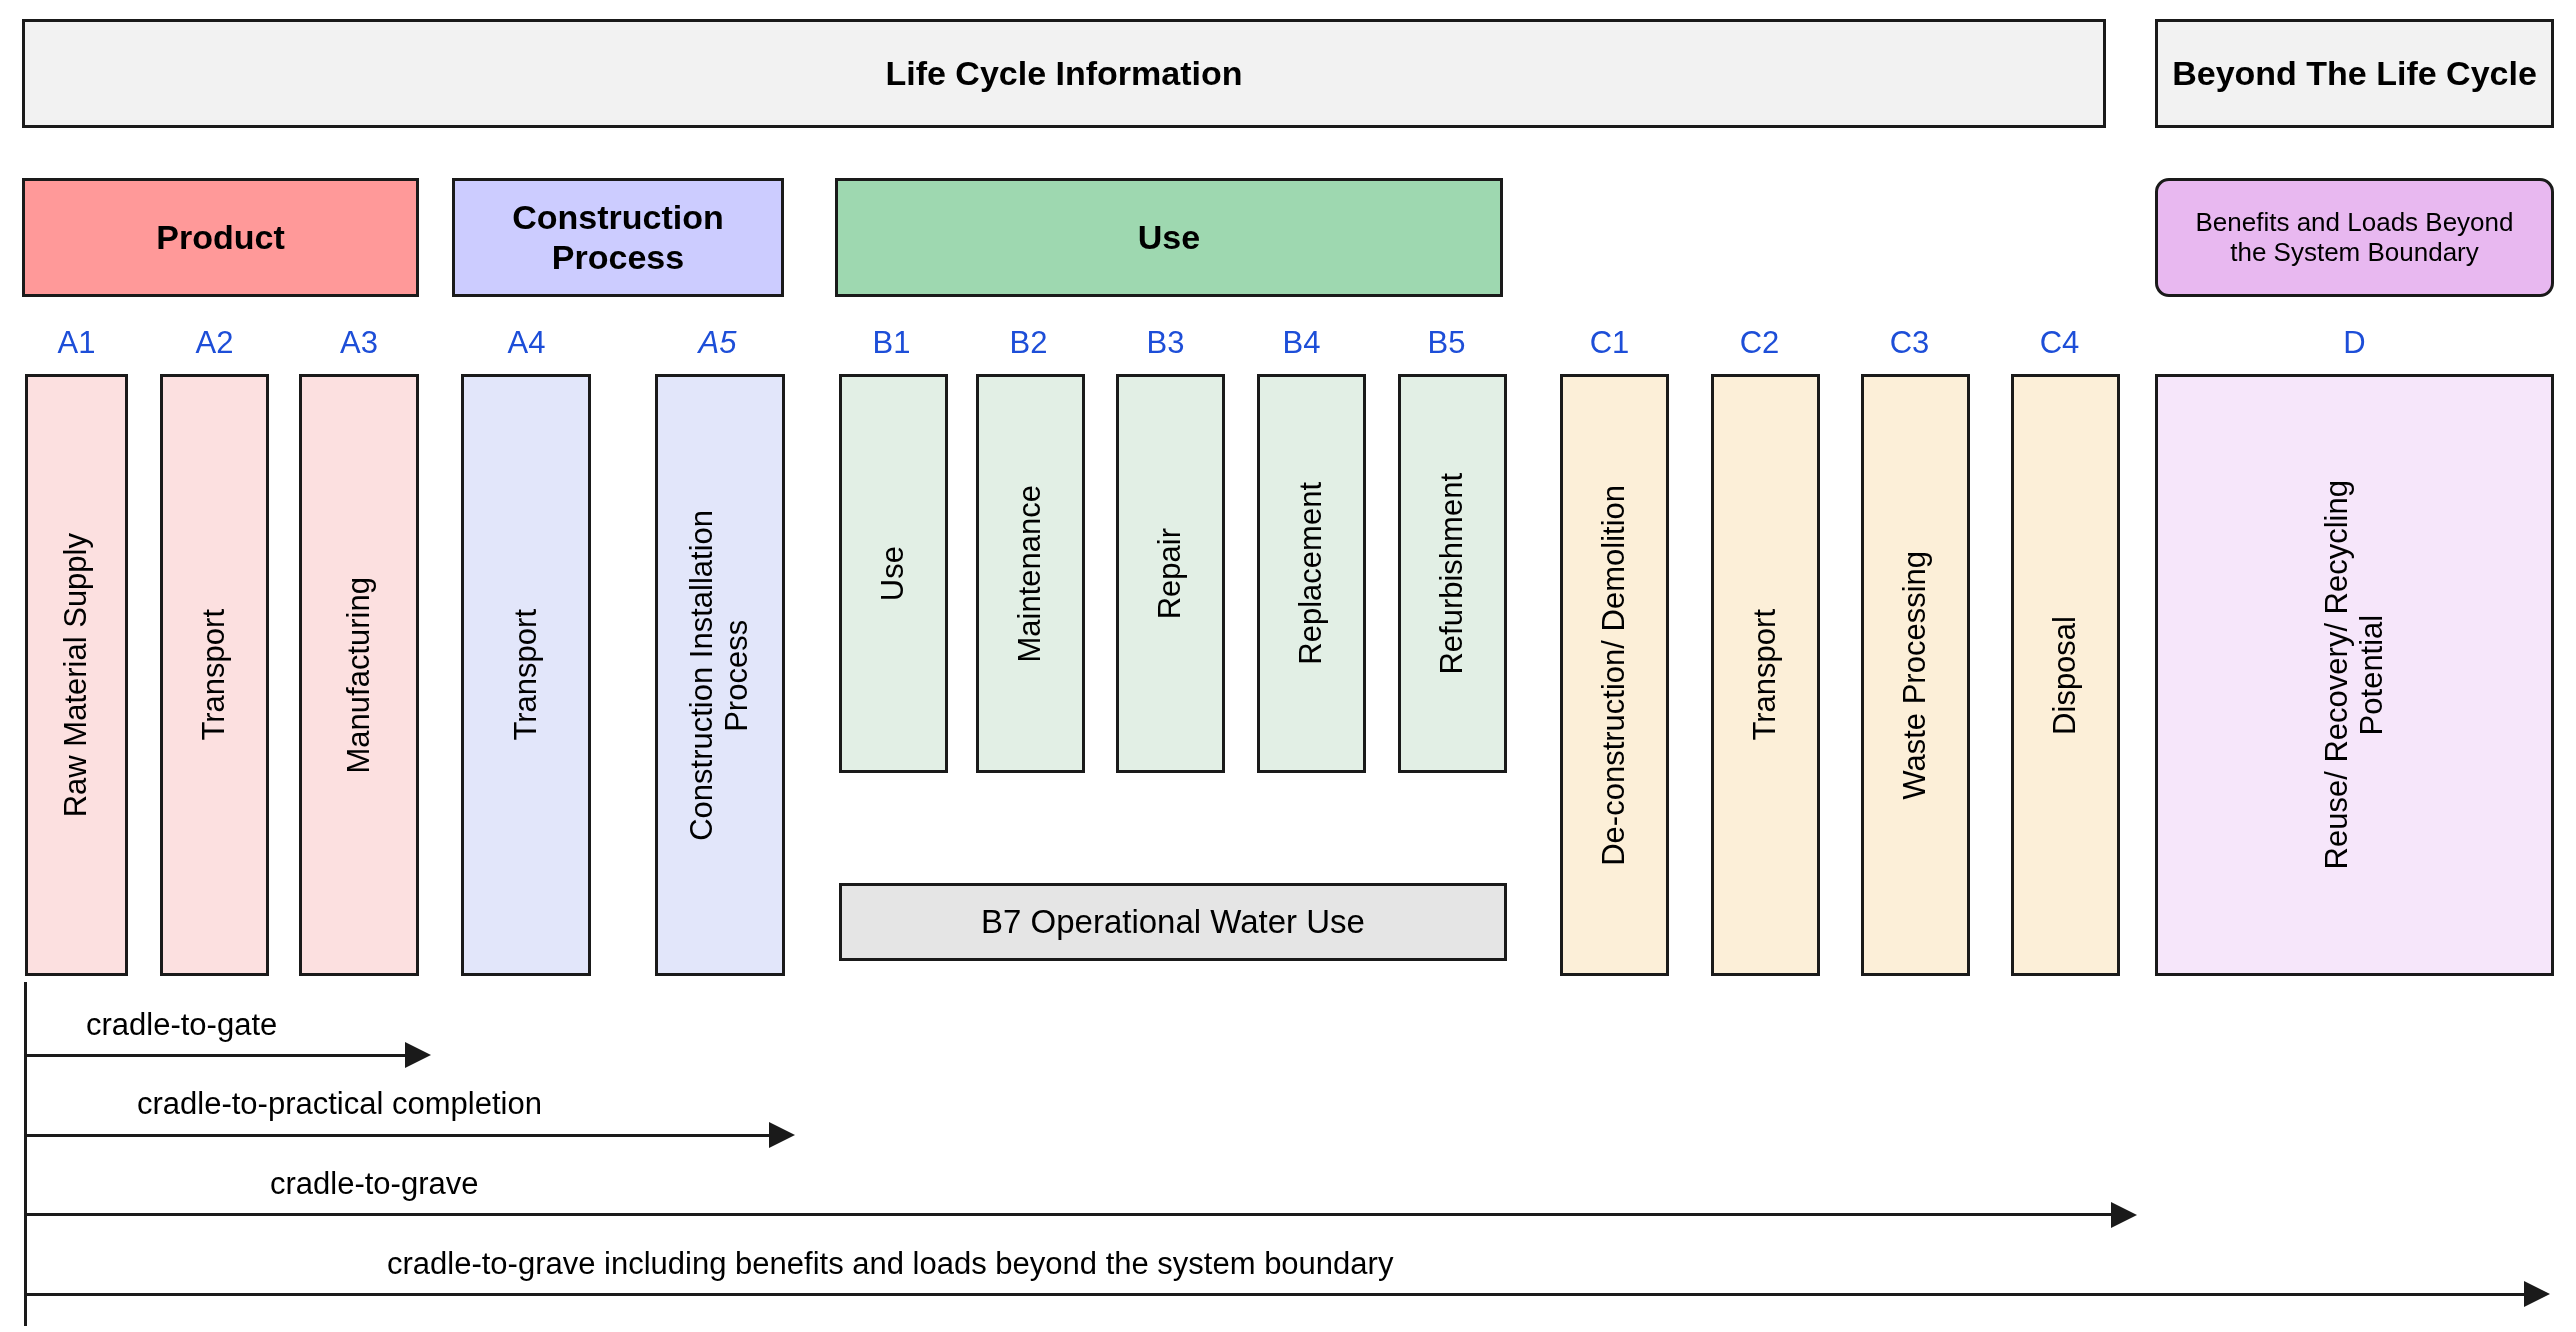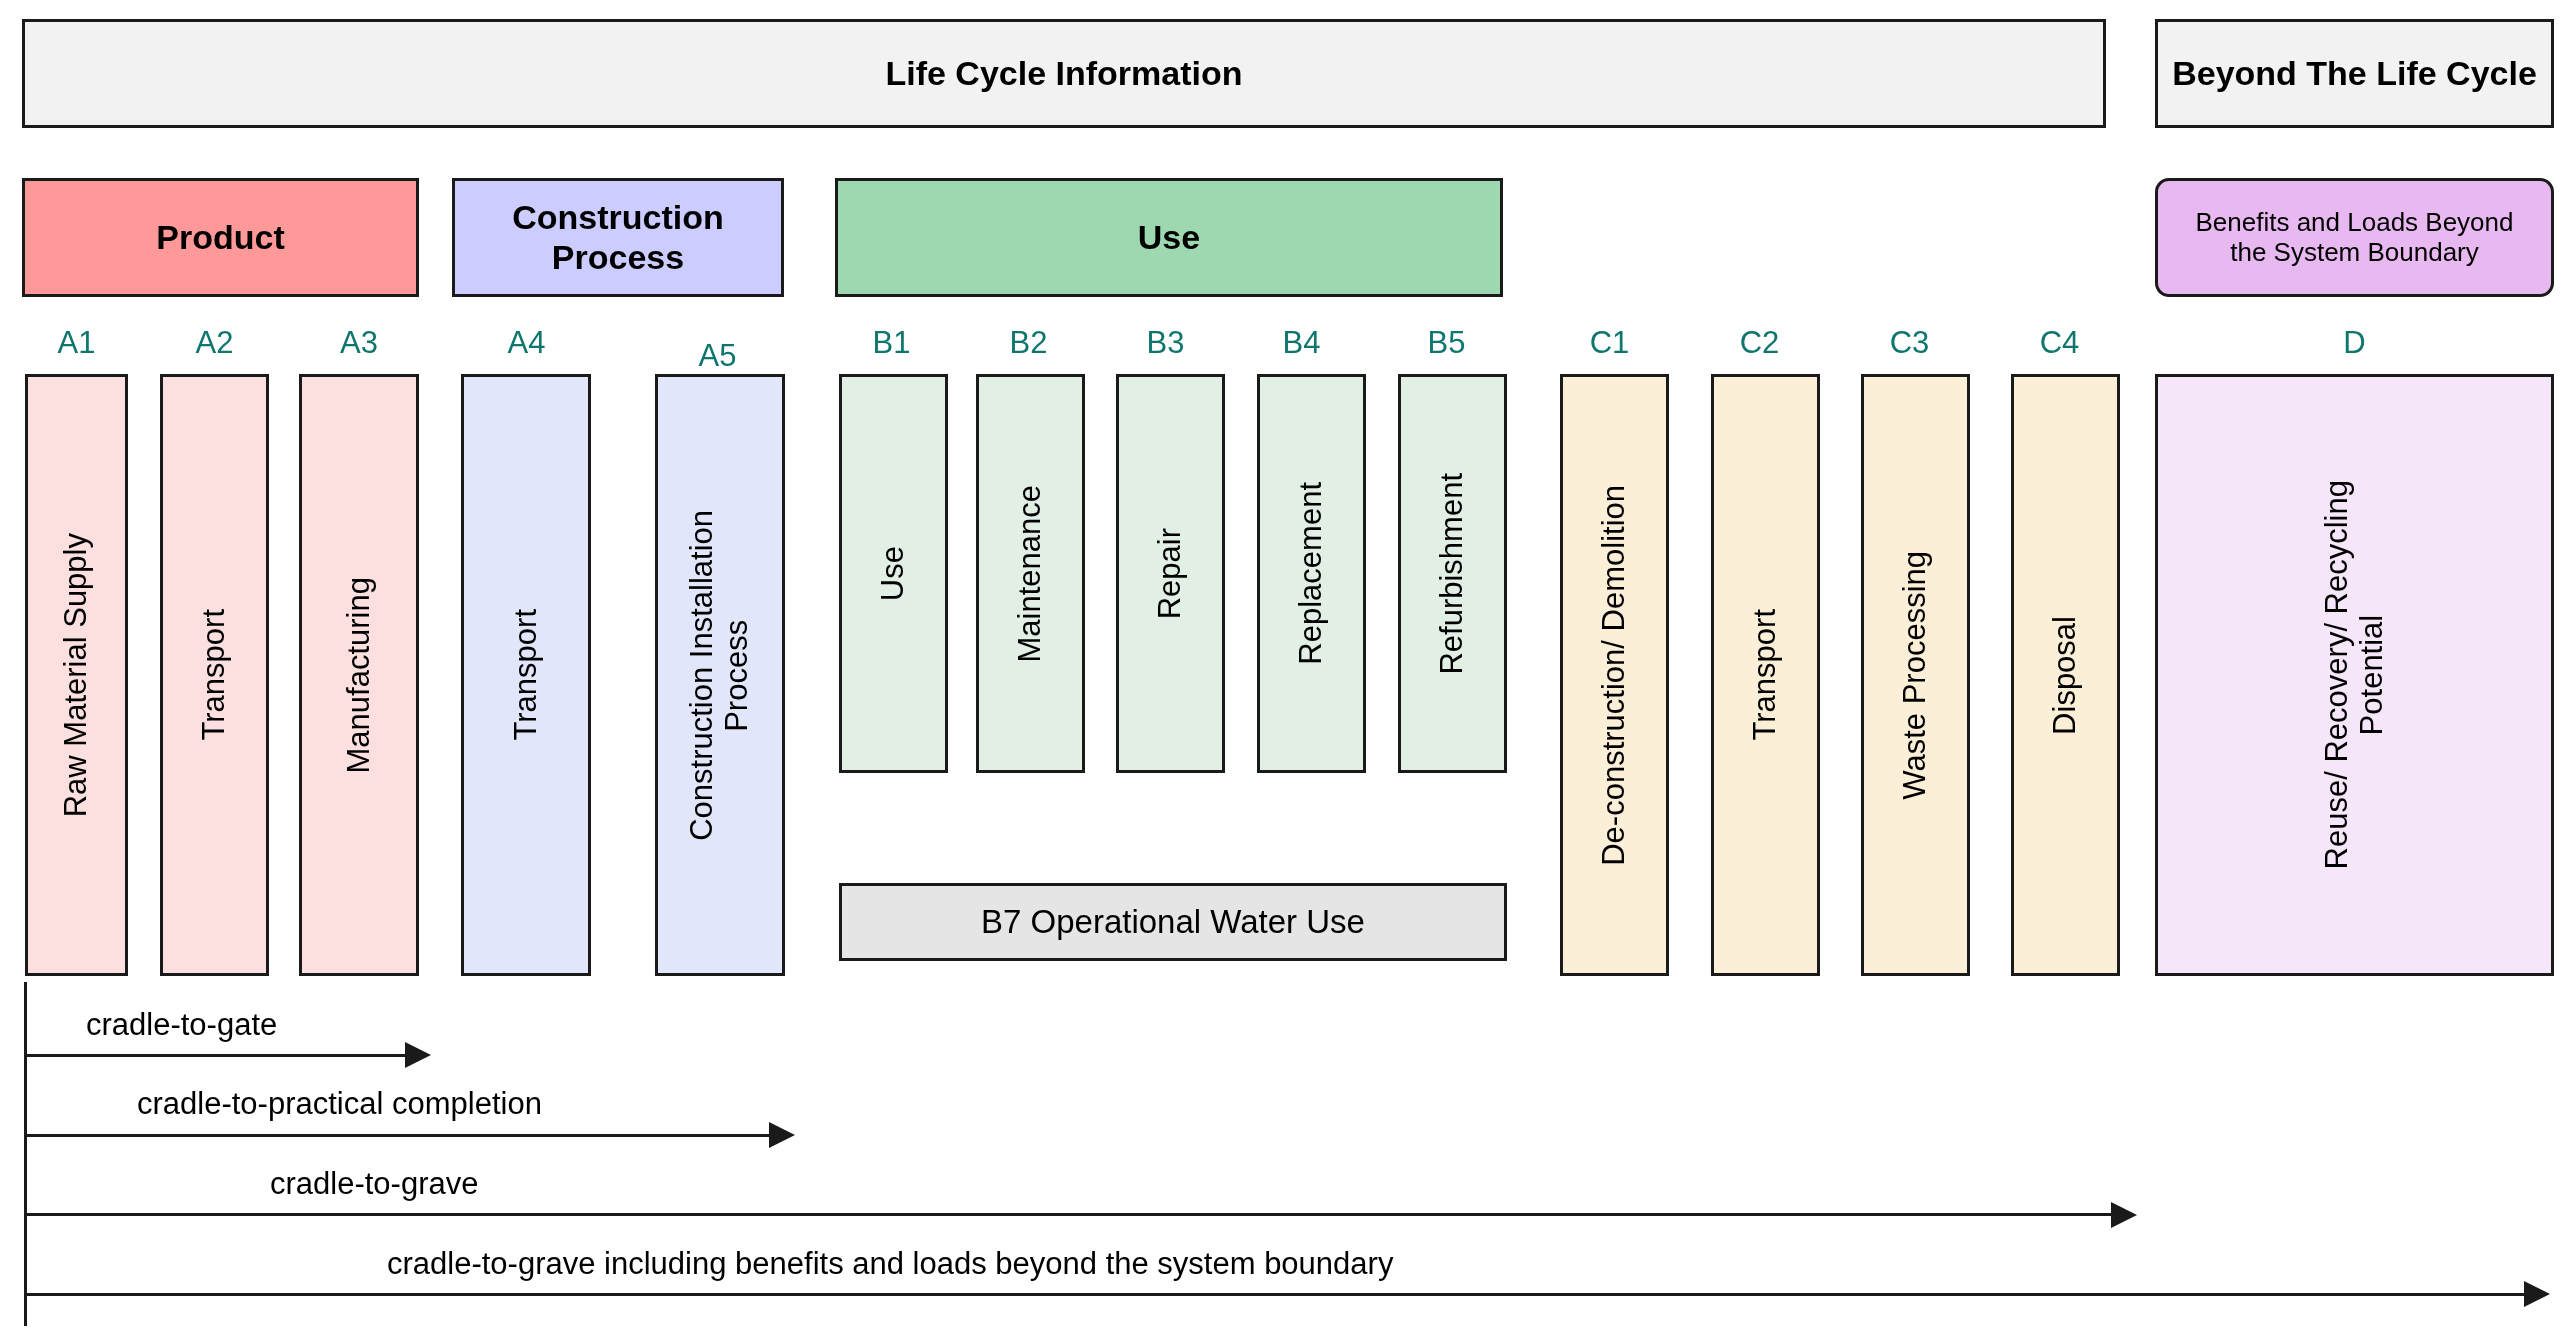--- a/index.html
+++ b/index.html
@@ -49,21 +49,21 @@
     font-size: 26px;
     border-radius: 14px;
   }
 
   
   .code {
     position: absolute;
     text-align: center;
     font-size: 31px;
     line-height: 1;
-    color: #0f766e;
+    color: #1d4ed8;
   }
 
   
   .vbox {
     position: absolute;
     box-sizing: border-box;
     border: 3.9px solid #1a1a1a;
     display: flex;
     align-items: center;
     justify-content: center;
@@ -150,21 +150,21 @@
   </div>
   <div class="code" style="left:160px; top:327px; width:109px;">
     <span>A2</span>
   </div>
   <div class="code" style="left:299px; top:327px; width:120px;">
     <span>A3</span>
   </div>
   <div class="code" style="left:452px; top:327px; width:149px;">
     <span>A4</span>
   </div>
-  <div class="code" style="left:649px; top:340px; width:137px;">
+  <div class="code" style="left:649px; top:327px; width:137px;font-style:italic;">
     <span>A5</span>
   </div>
   <div class="code" style="left:835px; top:327px; width:113px;">
     <span>B1</span>
   </div>
   <div class="code" style="left:972px; top:327px; width:113px;">
     <span>B2</span>
   </div>
   <div class="code" style="left:1109px; top:327px; width:113px;">
     <span>B3</span>

